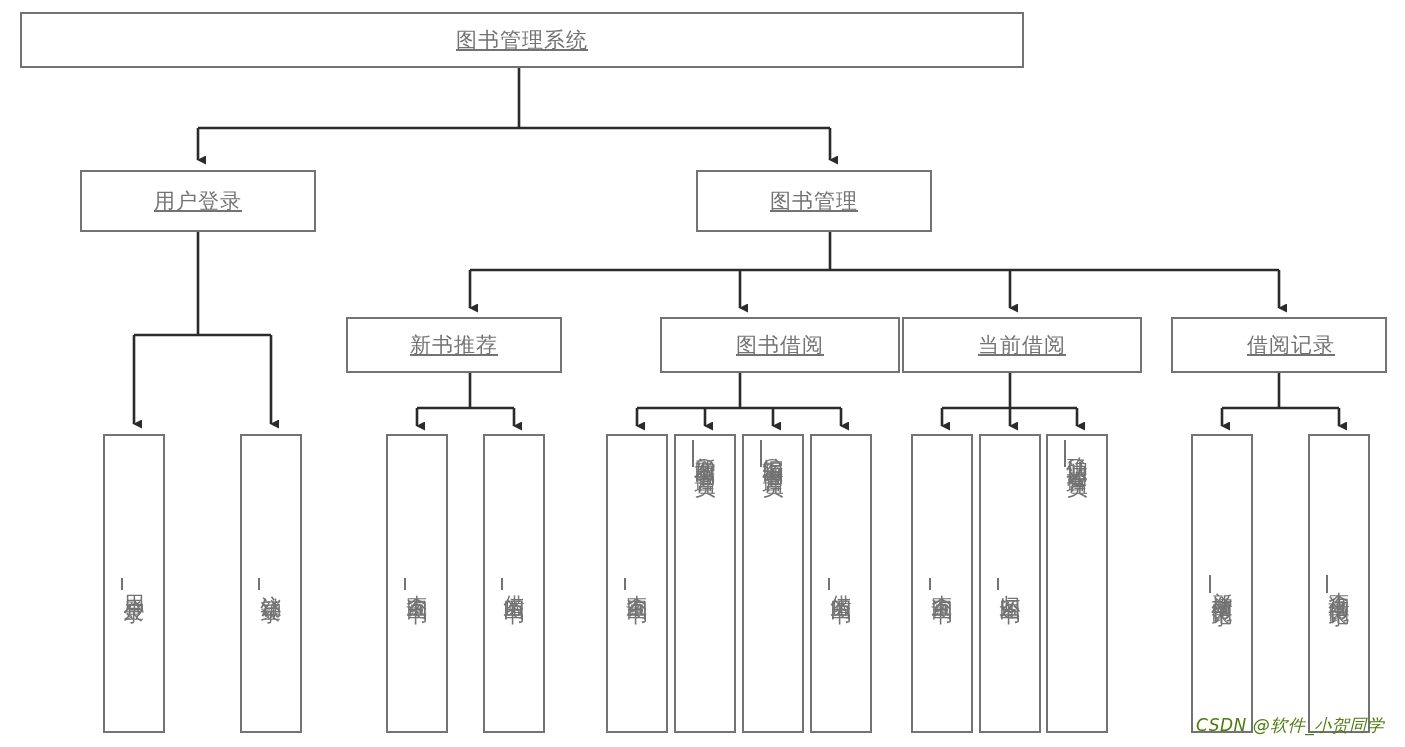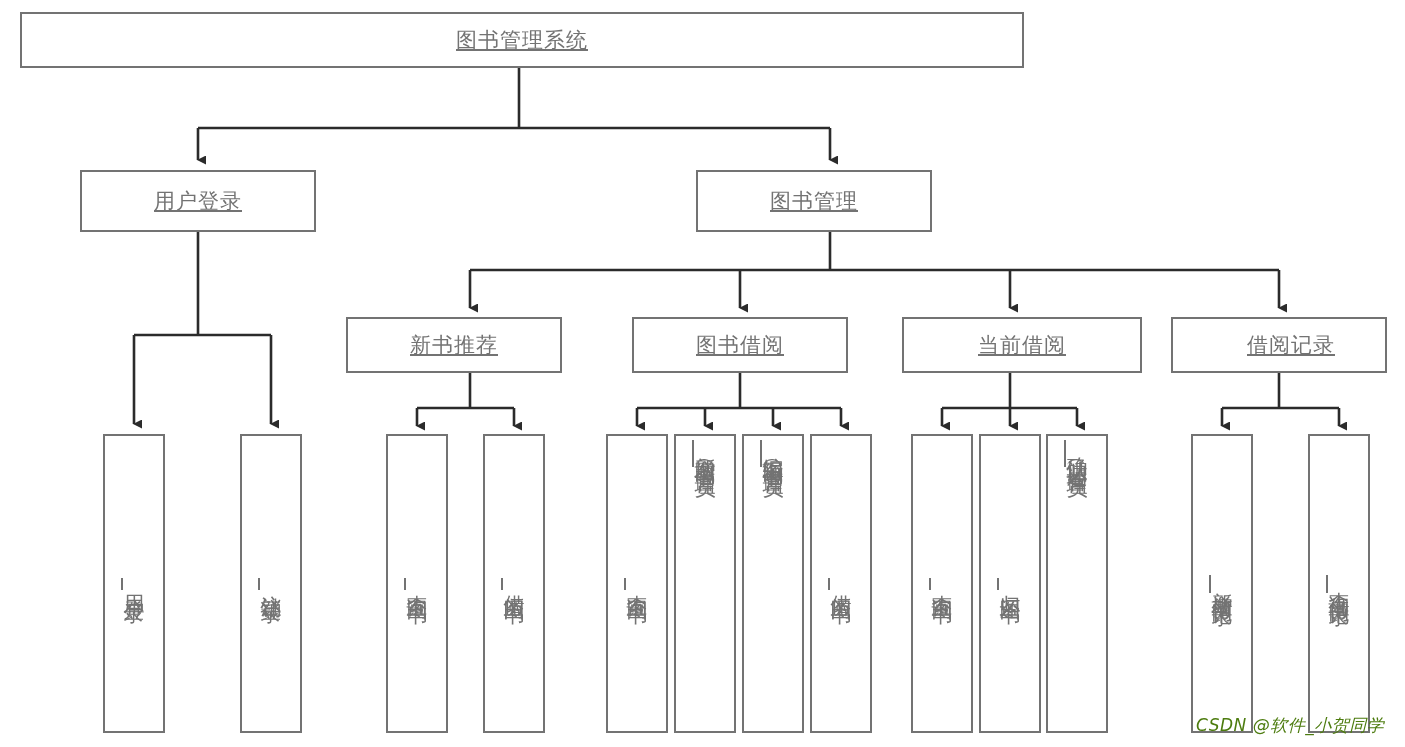--- a/index.html
+++ b/index.html
@@ -129,21 +129,21 @@
   <div class="node horiz" style="left:80px; top:170px; width:236px; height:62px;">
     <span>用户登录</span>
   </div>
   <div class="node horiz" style="left:696px; top:170px; width:236px; height:62px;">
     <span>图书管理</span>
   </div>
 
   <div class="node horiz" style="left:346px; top:317px; width:216px; height:56px;">
     <span>新书推荐</span>
   </div>
-  <div class="node horiz" style="left:632px; top:317px; width:216px; height:56px;">
+  <div class="node horiz" style="left:660px; top:317px; width:240px; height:56px;">
     <span>图书借阅</span>
   </div>
   <div class="node horiz" style="left:902px; top:317px; width:240px; height:56px;">
     <span>当前借阅</span>
   </div>
   <div class="node horiz" style="left:1171px; top:317px; width:216px; height:56px;padding-left:24px;">
     <span>借阅记录</span>
   </div>
 
   <div class="node vert" style="left:103px; top:434px; width:62px; height:299px;">

